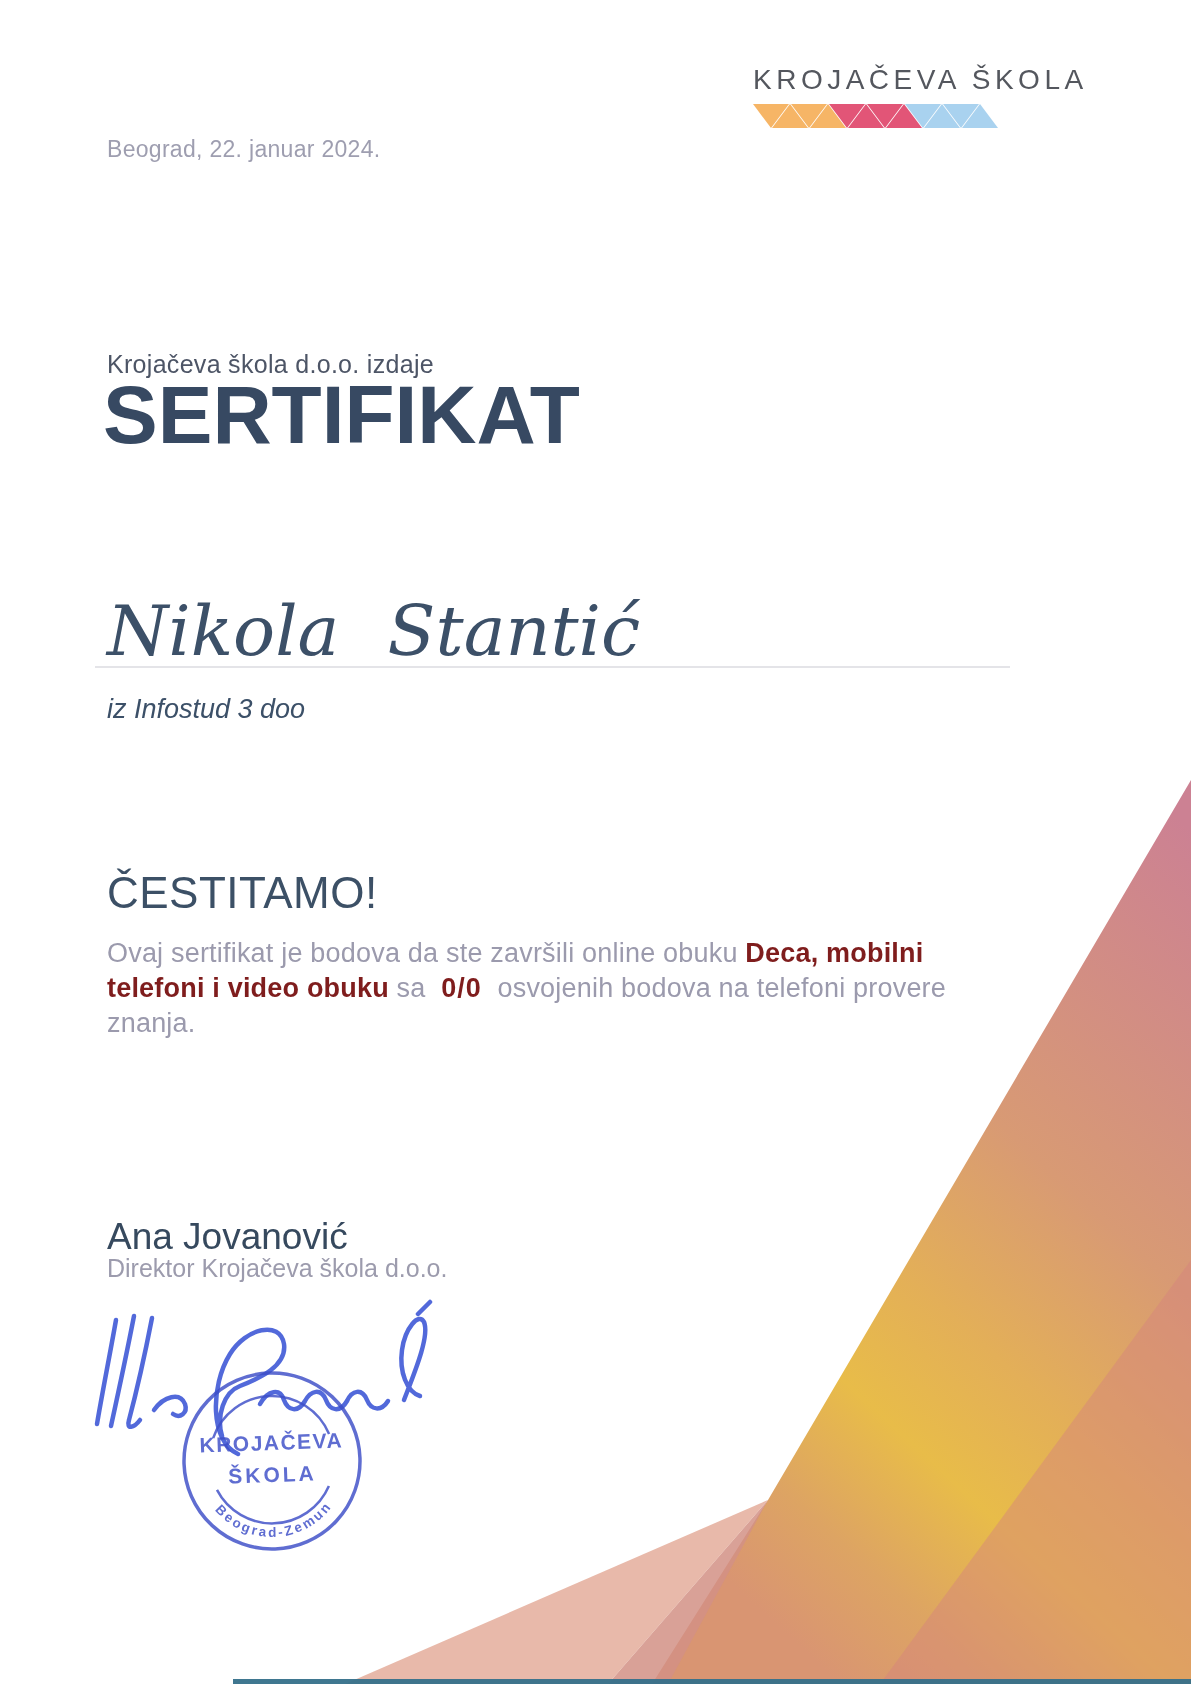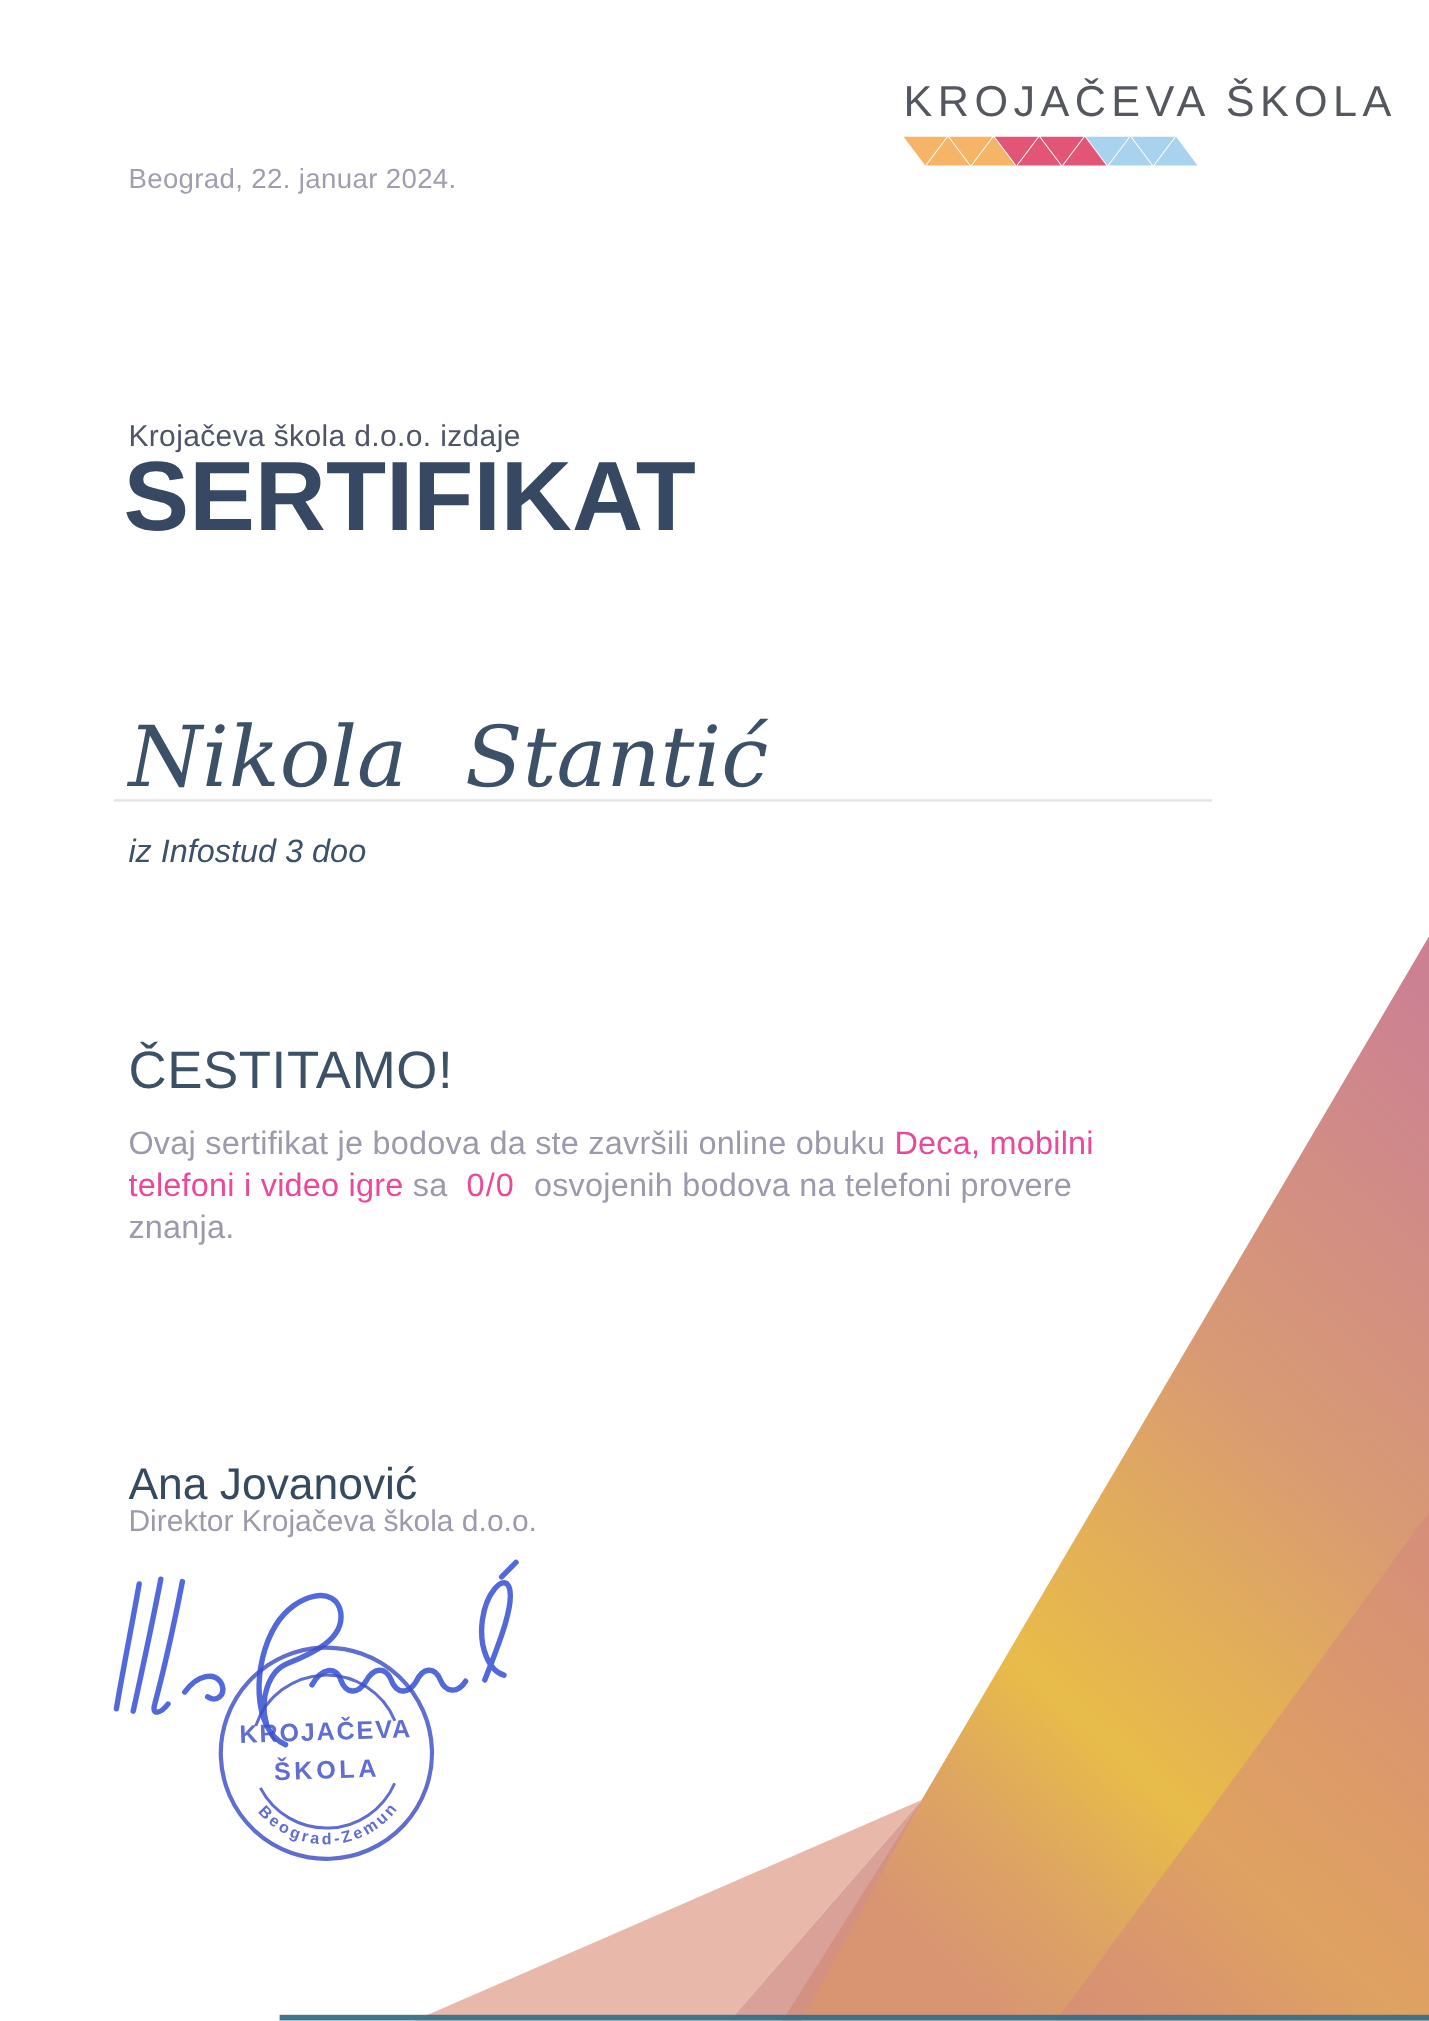--- a/index.html
+++ b/index.html
@@ -1,34 +1,34 @@
 <!DOCTYPE html>
 <html><head>
 <meta charset="utf-8">
 <style>
   html,body{margin:0;padding:0;background:#ffffff;}
   .page{position:relative;width:1191px;height:1684px;background:#ffffff;overflow:hidden;
         font-family:"Liberation Sans",sans-serif;}
   .bg{position:absolute;left:0;top:0;width:1191px;height:1684px;}
   .date{position:absolute;left:107px;top:100px;font-size:23px;color:#9e9eb0;letter-spacing:.3px;margin-top:36px;}
   .logo{position:absolute;left:753px;top:64px;}
-  .logo-text{font-size:36px;color:#54575e;letter-spacing:4.5px;font-weight:400;white-space:nowrap;}
+  .logo-text{font-size:28px;color:#54575e;letter-spacing:4.5px;font-weight:400;white-space:nowrap;}
   .logo-tris{display:block;margin-top:7px;}
   .issuer{position:absolute;left:107px;top:350px;font-size:25px;color:#4d5566;letter-spacing:.3px;}
   .title{position:absolute;left:103px;top:374px;margin:0;font-size:82px;line-height:1;
          font-weight:700;color:#374962;letter-spacing:0;}
   .name{position:absolute;left:107px;top:590px;font-family:"DejaVu Serif",serif;font-style:italic;
         font-size:70px;color:#3c5068;word-spacing:26px;white-space:nowrap;}
   .rule{position:absolute;left:95px;top:666px;width:915px;height:2px;background:#e4e4e8;}
   .company{position:absolute;left:107px;top:694px;font-size:27px;font-style:italic;color:#3c5068;}
   .congrats{position:absolute;left:107px;top:868px;margin:0;font-size:44px;font-weight:400;
             color:#3c5066;letter-spacing:.5px;}
   .para{position:absolute;left:107px;top:936px;margin:0;width:870px;font-size:27px;
         line-height:35px;color:#9b9aad;letter-spacing:.2px;}
-  .para b{font-weight:400;color:#ec4899;}
+  .para b{font-weight:700;color:#7f1d1d;}
   .score{padding:0 8px;letter-spacing:1px;}
   .signer-name{position:absolute;left:107px;top:1216px;font-size:37px;color:#36495e;}
   .signer-role{position:absolute;left:107px;top:1254px;font-size:25px;color:#9c9bad;}
   .signature{position:absolute;left:88px;top:1292px;}
   .stamp{position:absolute;left:158px;top:1348px;}
   .stamp text{font-family:"Liberation Sans",sans-serif;}
 </style>
 </head>
 <body>
 
@@ -75,21 +75,21 @@
   <div class="issuer">Krojačeva škola d.o.o. izdaje</div>
   <h1 class="title">SERTIFIKAT</h1>
 
   <div class="name">Nikola Stantić</div>
   <div class="rule"></div>
   <div class="company">iz Infostud 3 doo</div>
 
   <h2 class="congrats">ČESTITAMO!</h2>
   <p class="para">
     <span>Ovaj sertifikat je bodova da ste završili online obuku </span><b>Deca, mobilni</b><br>
-    <b>telefoni i video igre</b><span> sa </span><b class="score">0/0</b><span> osvojenih bodova na telefoni provere</span><br>
+    <b>telefoni i video obuku</b><span> sa </span><b class="score">0/0</b><span> osvojenih bodova na telefoni provere</span><br>
     <span>znanja.</span>
   </p>
 
   <div class="signer-name">Ana Jovanović</div>
   <div class="signer-role">Direktor Krojačeva škola d.o.o.</div>
 
   <svg class="signature" width="360" height="175" viewBox="0 0 360 175" aria-hidden="true">
     <g fill="none" stroke="#3b55d6" stroke-width="4.5" stroke-linecap="round" opacity="0.88">
       <path d="M28,28 C22,62 14,102 9,132"></path>
       <path d="M46,24 C39,60 30,102 23,134"></path>

